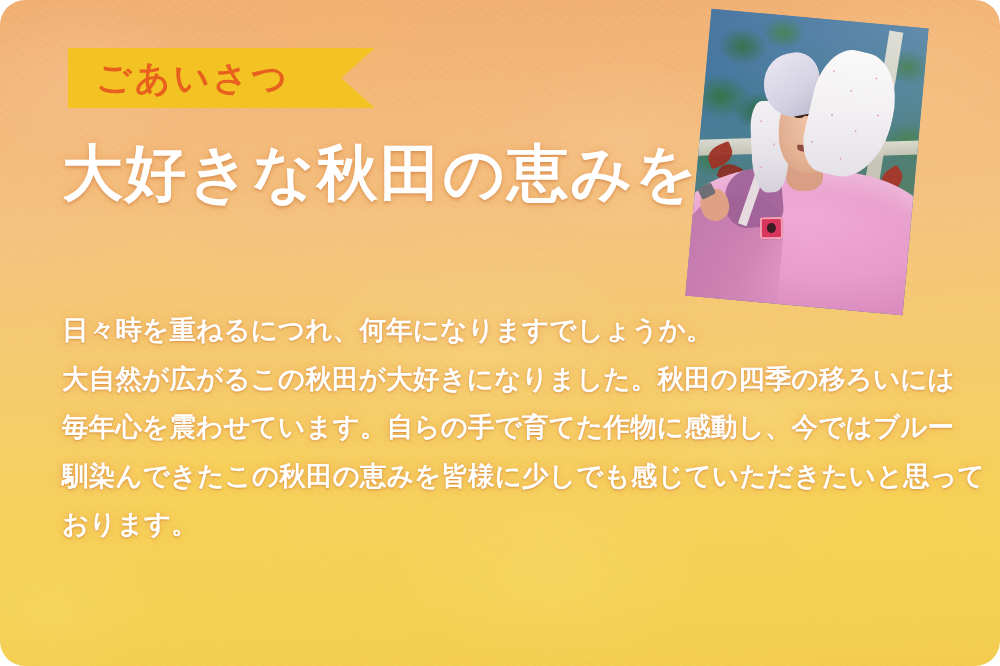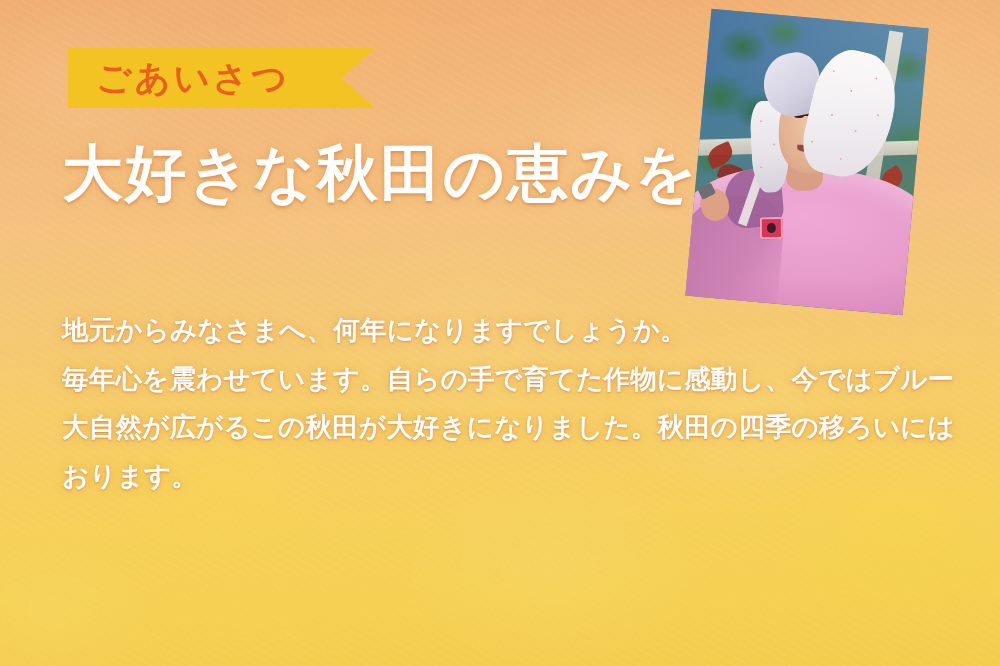--- a/index.html
+++ b/index.html
@@ -18,20 +18,21 @@
       linear-gradient(178deg,
         #f0ae72 0%,
         #f2b477 11%,
         #f3bb7c 22%,
         #f4c27e 34%,
         #f5c872 48%,
         #f6cd66 62%,
         #f6d059 76%,
         #f5d052 88%,
         #f3cc4e 100%);
+    border-radius: 25px;
   }
 
   
   .tex-a, .tex-b, .tex-c {
     position:absolute; inset:0;
     pointer-events:none;
   }
   .tex-a {
     background-image:
       radial-gradient(ellipse 170px 120px at 8% 12%, rgba(255,255,255,.20), rgba(255,255,255,0) 70%),
@@ -370,19 +371,20 @@
   </div>
 
   <div class="ribbon-shape"></div>
   <div class="ribbon-label">ごあいさつ</div>
 
   <div class="headline">
     <span class="hl-line">大好きな秋田の恵みを</span>
   </div>
 
   <div class="body-copy">
-    <span class="bc-line">地元からみなさまへ、何年になりますでしょうか。</span>
+    <span class="bc-line">日々時を重ねるにつれ、何年になりますでしょうか。</span>
+    <span class="bc-line">大自然が広がるこの秋田が大好きになりました。秋田の四季の移ろいには</span>
     <span class="bc-line">毎年心を震わせています。自らの手で育てた作物に感動し、今ではブルー</span>
-    <span class="bc-line">大自然が広がるこの秋田が大好きになりました。秋田の四季の移ろいには</span>
+    <span class="bc-line">馴染んできたこの秋田の恵みを皆様に少しでも感じていただきたいと思って</span>
     <span class="bc-line">おります。</span>
   </div>
 
 </div>
 
 </body></html>

